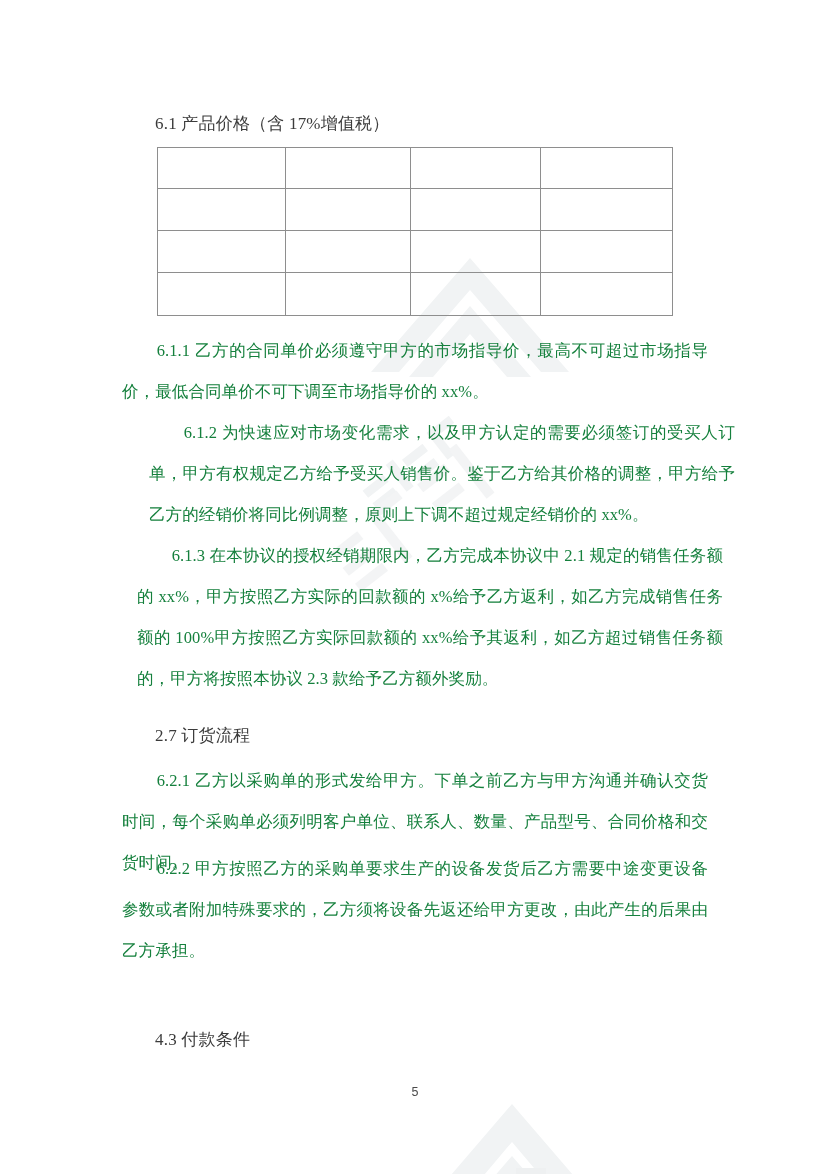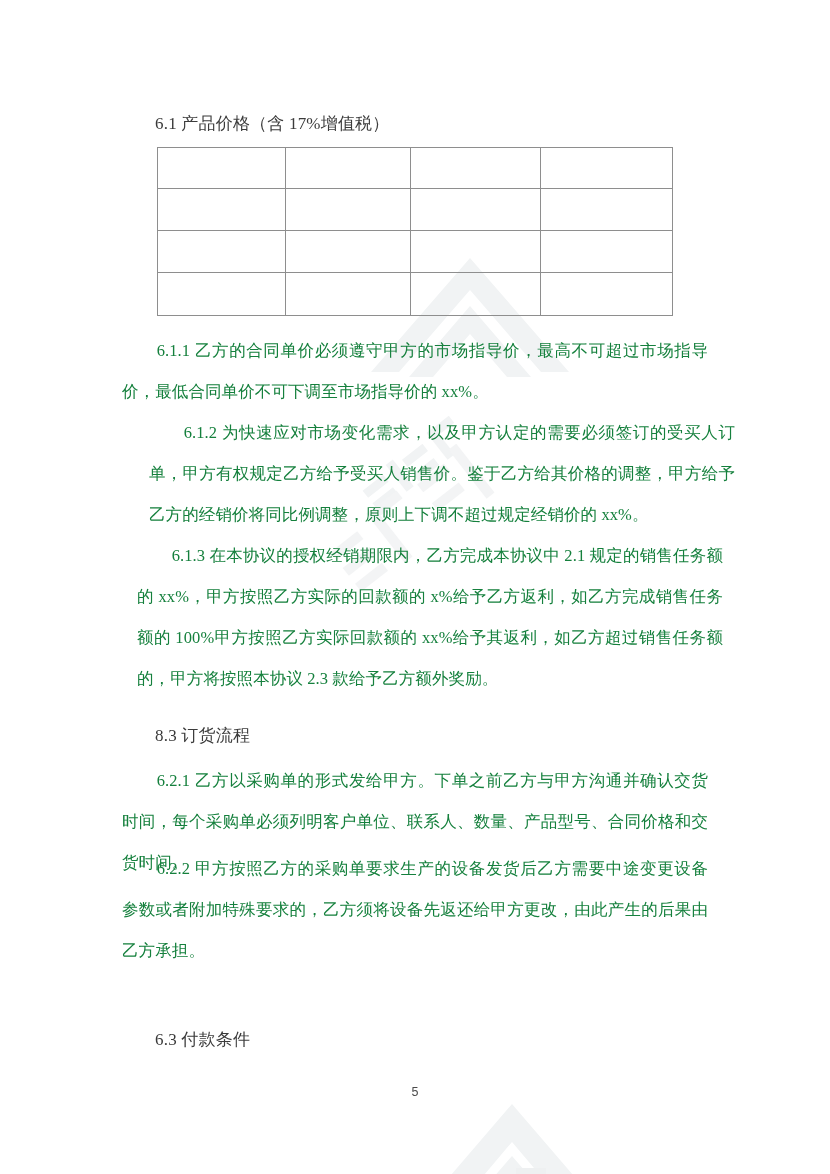--- a/index.html
+++ b/index.html
@@ -176,24 +176,24 @@
         </tr>
       </tbody>
     </table>
 
     <div class="para" style="left:122px; top:330px; width:586px;"><span class="indent"></span>6.1.1 乙方的合同单价必须遵守甲方的市场指导价，最高不可超过市场指导价，最低合同单价不可下调至市场指导价的 xx%。</div>
 
     <div class="para" style="left:122px; top:412px; width:586px;margin-left:27px;"><span class="indent"></span>6.1.2 为快速应对市场变化需求，以及甲方认定的需要必须签订的受买人订单，甲方有权规定乙方给予受买人销售价。鉴于乙方给其价格的调整，甲方给予乙方的经销价将同比例调整，原则上下调不超过规定经销价的 xx%。</div>
 
     <div class="para" style="left:137px; top:535px; width:586px;"><span class="indent"></span>6.1.3 在本协议的授权经销期限内，乙方完成本协议中 2.1 规定的销售任务额的 xx%，甲方按照乙方实际的回款额的 x%给予乙方返利，如乙方完成销售任务额的 100%甲方按照乙方实际回款额的 xx%给予其返利，如乙方超过销售任务额的，甲方将按照本协议 2.3 款给予乙方额外奖励。</div>
 
-    <div class="heading" style="left:155px; top:724px;">8.3 订货流程</div>
+    <div class="heading" style="left:155px; top:724px;">2.7 订货流程</div>
 
     <div class="para" style="left:122px; top:760px; width:586px;"><span class="indent"></span>6.2.1 乙方以采购单的形式发给甲方。下单之前乙方与甲方沟通并确认交货时间，每个采购单必须列明客户单位、联系人、数量、产品型号、合同价格和交货时间。</div>
 
     <div class="para" style="left:122px; top:848px; width:586px;"><span class="indent"></span>6.2.2 甲方按照乙方的采购单要求生产的设备发货后乙方需要中途变更设备参数或者附加特殊要求的，乙方须将设备先返还给甲方更改，由此产生的后果由乙方承担。</div>
 
-    <div class="heading" style="left:155px; top:1028px;">6.3 付款条件</div>
+    <div class="heading" style="left:155px; top:1028px;">4.3 付款条件</div>
 
     <div class="page-number" style="left:0; top:1085px;">5</div>
 
   </div>
 </div>
 
 </body></html>

